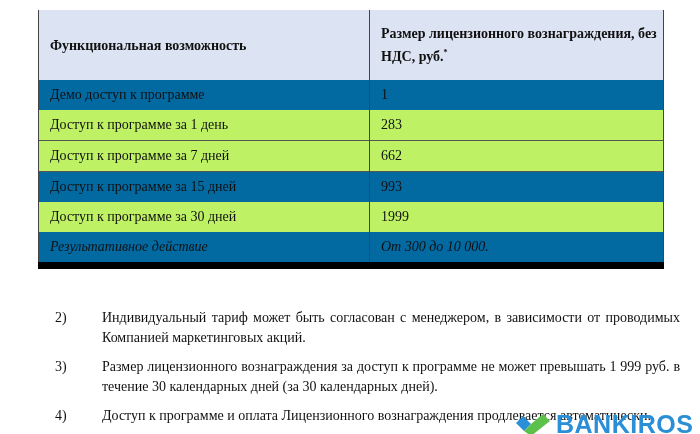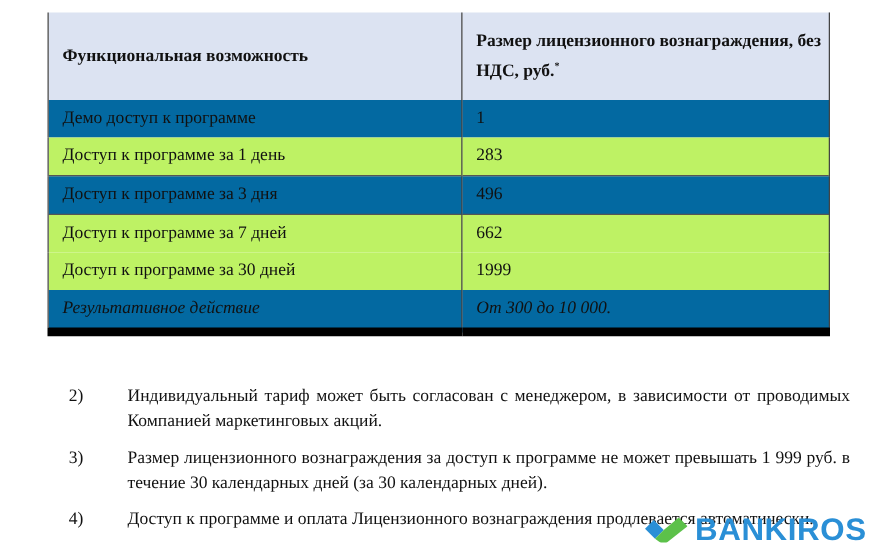--- a/index.html
+++ b/index.html
@@ -44,27 +44,27 @@
     <th><span>Размер лицензионного вознаграждения, без НДС, руб.</span><sup>*</sup></th>
   </tr>
   <tr class="row even">
     <td>Демо доступ к программе</td>
     <td>1</td>
   </tr>
   <tr class="row odd">
     <td>Доступ к программе за 1 день</td>
     <td>283</td>
   </tr>
-  <tr class="row even bordered">
-    <td>Доступ к программе за 3 дня</td>
-    <td>496</td>
-  </tr>
   <tr class="row odd bordered">
     <td>Доступ к программе за 7 дней</td>
     <td>662</td>
+  </tr>
+  <tr class="row even bordered">
+    <td>Доступ к программе за 15 дней</td>
+    <td>993</td>
   </tr>
   <tr class="row odd">
     <td>Доступ к программе за 30 дней</td>
     <td>1999</td>
   </tr>
   <tr class="row even last">
     <td>Результативное действие</td>
     <td>От 300 до 10 000.</td>
   </tr>
 </tbody>

